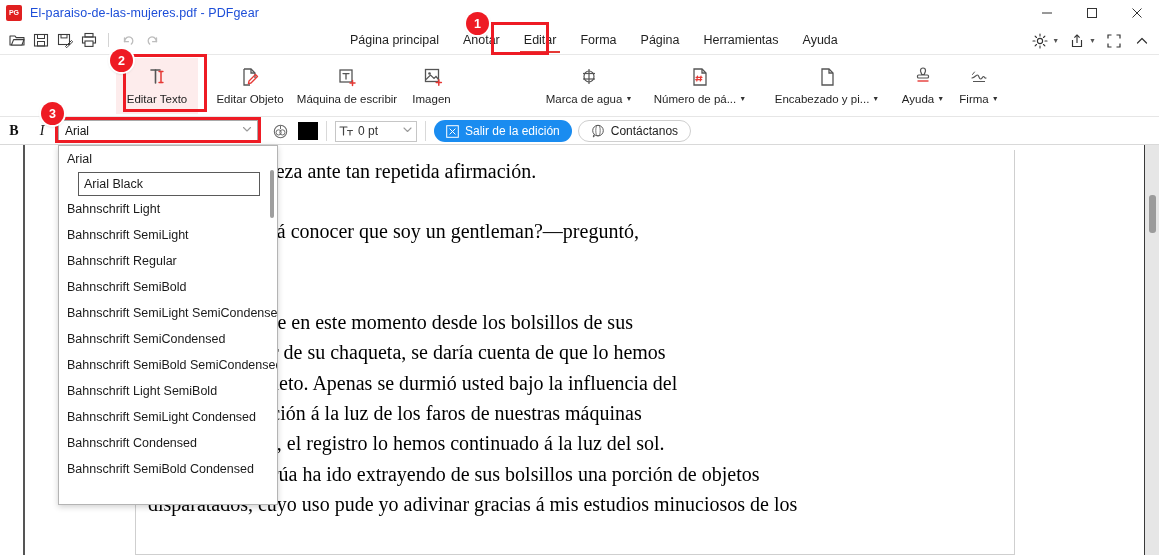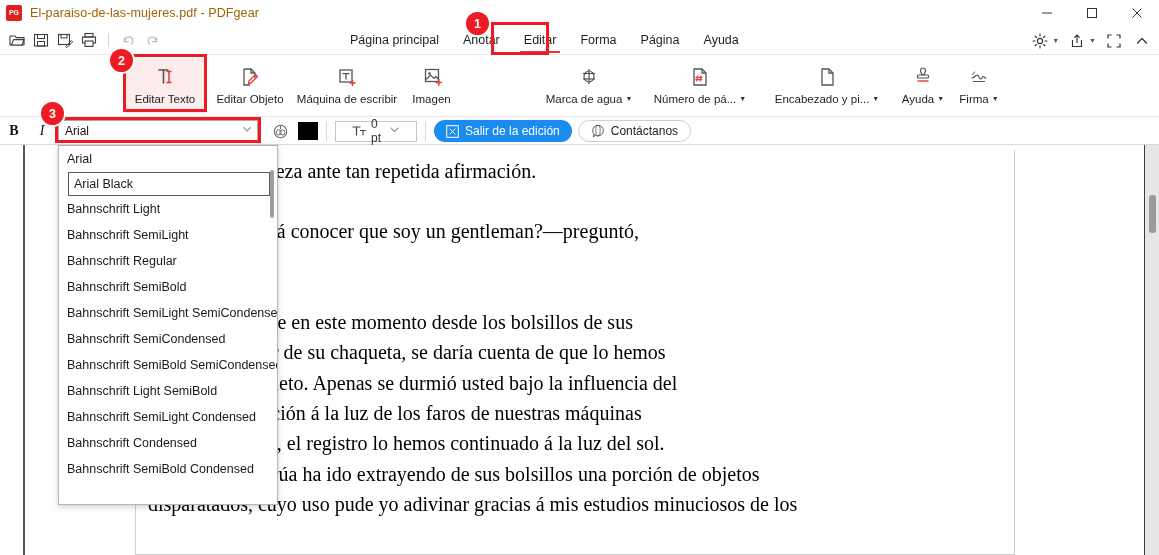--- a/index.html
+++ b/index.html
@@ -18,21 +18,21 @@
     background:#ffffff; display:flex; align-items:center;
     border-bottom:1px solid #ffffff;
   }
   .app-logo{
     width:16px; height:16px; margin-left:6px; margin-right:8px;
     background:#e02020; border-radius:2px; position:relative;
     display:flex; align-items:center; justify-content:center;
     color:#fff; font-size:7px; font-weight:bold; line-height:1;
     font-family:"Liberation Sans", sans-serif;
   }
-  .title-text{ font-size:12.5px; color:#a16207; letter-spacing:0.1px;}
+  .title-text{ font-size:12.5px; color:#1d4ed8; letter-spacing:0.1px;}
   .winbtns{ position:absolute; right:0; top:0; height:26px; display:flex;}
   .winbtn{
     width:45px; height:26px; display:flex; align-items:center; justify-content:center;
     color:#222; font-size:12px;
   }
   .winbtn svg{ display:block; }
 
   
   .menubar{
     position:absolute; left:0; top:26px; width:1159px; height:29px;
@@ -83,21 +83,21 @@
   .font-combo{
     position:absolute; left:58px; top:120px; width:200px; height:21px;
     border:1px solid #a9a9a9; background:#fff; display:flex; align-items:center;
     padding:0 4px 0 6px; font-size:12px; color:#111;
   }
   .font-combo .fc-val{ flex:1; }
   .fb-right{ position:absolute; left:268px; top:117px; height:28px; display:flex; align-items:center; gap:6px;}
   .swatch{ width:20px; height:18px; background:#000; border:1px solid #000;}
   .size-box{
     width:82px; height:21px; border:1px solid #c6c6c6; background:#fff;
-    display:flex; align-items:center; padding:0 16px; font-size:12px; color:#333; gap:4px;
+    display:flex; align-items:center; padding:0 3px; font-size:12px; color:#333; gap:4px;
   }
   .btn-pill{
     height:22px; border-radius:11px; display:flex; align-items:center; gap:6px;
     padding:0 12px; font-size:12px; white-space:nowrap;
   }
   .btn-blue{ background:#1a8cf0; color:#fff; }
   .btn-white{ background:#fff; color:#222; border:1px solid #cfcfcf;}
 
   
   .workspace{
@@ -143,21 +143,21 @@
     position:absolute; left:58px; top:145px; width:220px; height:360px;
     background:#ffffff; border:1px solid #b4b4b4; box-shadow:0 2px 6px rgba(0,0,0,0.18);
     z-index:40; overflow:hidden;
   }
   .dd-list{ position:absolute; left:0; top:0; width:220px; }
   .dd-item{
     height:26px; line-height:26px; padding-left:8px; font-size:12.5px; color:#1a1a1a;
     white-space:nowrap; overflow:hidden;
   }
   .dd-item.hl{
-    border:1px solid #5a5a5a; height:24px; line-height:22px; margin:0 9px;
+    border:1px solid #5a5a5a; height:24px; line-height:22px; margin:0 19px;
     padding-left:5px; background:#fff;
   }
   .dd-scroll{
     position:absolute; right:3px; top:24px; width:4px; height:48px;
     background:#9e9e9e; border-radius:2px;
   }
 
   
   .hl-box{ position:absolute; border:3px solid #ee1b24; z-index:60; pointer-events:none;}
   .badge{
@@ -237,20 +237,21 @@
         </svg>
     </div>
   </div>
 
   <div class="menus">
     <div class="menu-item">Página principal</div>
     <div class="menu-item">Anotar</div>
     <div class="menu-item active">Editar</div>
     <div class="menu-item">Forma</div>
     <div class="menu-item">Página</div>
+    <div class="menu-item">Herramientas</div>
     <div class="menu-item">Ayuda</div>
   </div>
 
   <div class="menu-right">
     <div class="mr-btn">
       <svg width="16" height="16" viewBox="0 0 16 16">
           <circle cx="8" cy="8" r="2.6" fill="none" stroke="#333" stroke-width="1.1"></circle>
           <g stroke="#333" stroke-width="1.1" stroke-linecap="round">
             <line x1="8" y1="1" x2="8" y2="3"></line>
             <line x1="8" y1="13" x2="8" y2="15"></line>
@@ -283,21 +284,21 @@
     <div class="mr-btn">
       <svg width="14" height="14" viewBox="0 0 14 14">
           <path d="M2.5 9 7 4.5 11.5 9" fill="none" stroke="#333" stroke-width="1.2" stroke-linecap="round" stroke-linejoin="round"></path>
         </svg>
     </div>
   </div>
 </div>
 
 <div class="ribbon">
 
-  <div class="rb-item rb-active" style="left:124px; width:82px;">
+  <div class="rb-item rb-active" style="left:116px; width:82px;">
     <span class="rb-ico">
       <svg width="24" height="24" viewBox="0 0 24 24">
           <path d="M6 5h9" stroke="#555" stroke-width="1.6" stroke-linecap="round"></path>
           <path d="M10.5 5v13" stroke="#555" stroke-width="1.6" stroke-linecap="round"></path>
           <path d="M16 6.5v11" stroke="#e53935" stroke-width="1.5" stroke-linecap="round"></path>
           <path d="M14 6.5h4M14 17.5h4" stroke="#e53935" stroke-width="1.3" stroke-linecap="round"></path>
         </svg>
     </span>
     <span class="rb-lbl">
         <span>Editar Texto</span>

